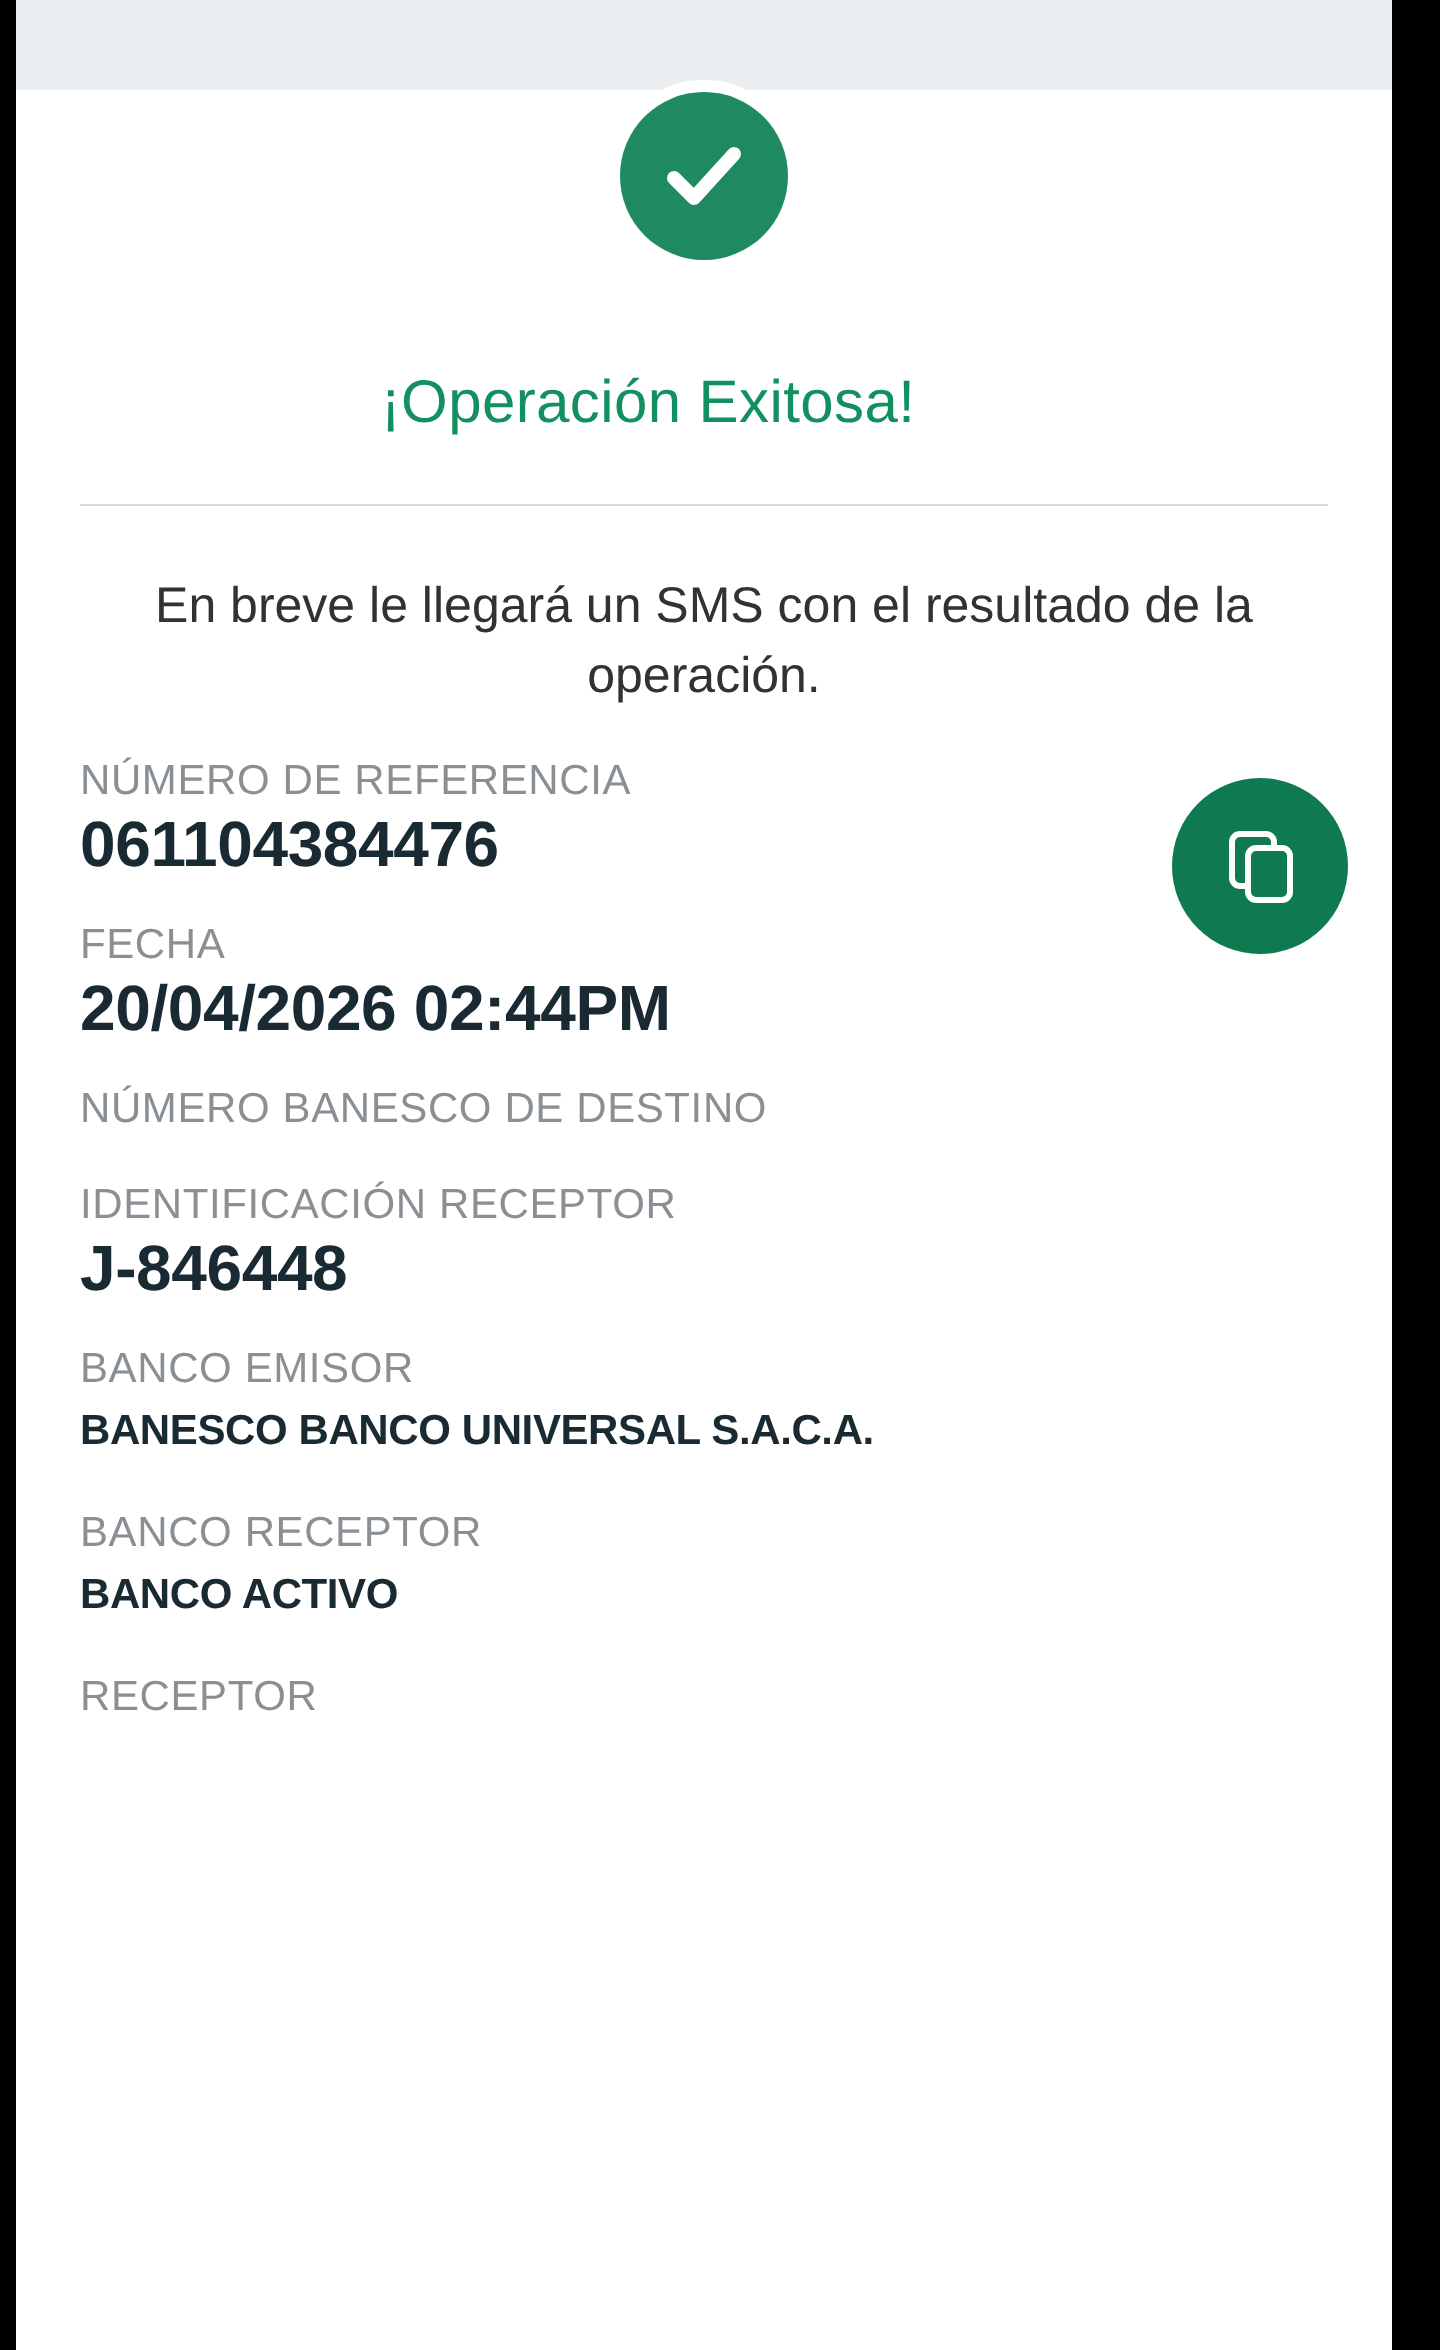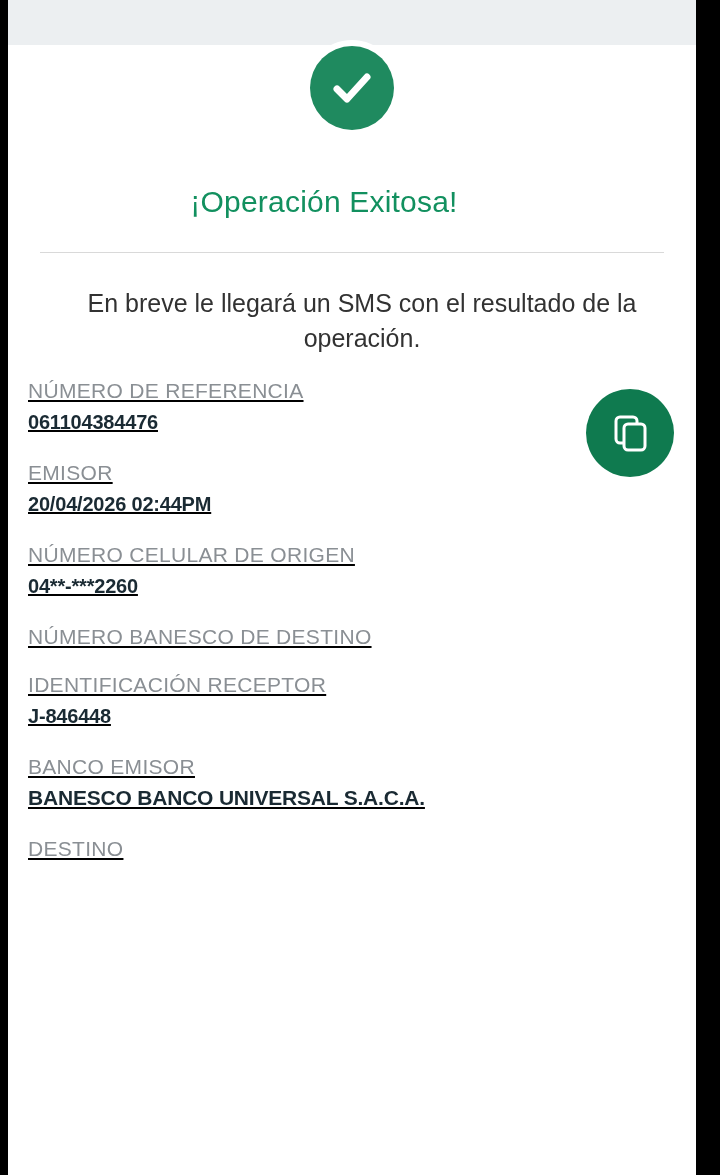--- a/index.html
+++ b/index.html
@@ -73,44 +73,43 @@
   .divider {
     position: absolute;
     left: 32px;
     top: 252px;
     width: 624px;
     height: 1px;
     background: #d9d9d9;
   }
   .subtitle {
     position: absolute;
-    left: 64px;
+    left: 54px;
     top: 286px;
     width: 580px;
     text-align: center;
     font-size: 25px;
     line-height: 35px;
     color: #323232;
   }
   .fields {
     position: absolute;
-    left: 20px;
+    left: 32px;
     top: 378px;
     width: 560px;
-    text-decoration: underline;
   }
   .field { margin-bottom: 22px; }
   .field-label {
     font-size: 21px;
     color: #8a8f94;
     letter-spacing: 0.3px;
     line-height: 26px;
   }
   .field-value {
-    font-size: 20px;
+    font-size: 32px;
     font-weight: bold;
     color: #1a2a33;
     line-height: 32px;
     margin-top: 2px;
     letter-spacing: -0.2px;
   }
   .field-value.big {
     font-size: 21px;
   }
   .copy-btn {
@@ -163,45 +162,45 @@
     </button>
 
     <div class="fields">
 
       <div class="field">
         <div class="field-label">NÚMERO DE REFERENCIA</div>
         <div class="field-value">061104384476</div>
       </div>
 
       <div class="field">
-        <div class="field-label">EMISOR</div>
+        <div class="field-label">FECHA</div>
         <div class="field-value">20/04/2026 02:44PM</div>
       </div>
 
-      <div class="field">
-        <div class="field-label">NÚMERO CELULAR DE ORIGEN</div>
-        <div class="field-value">04**-***2260</div>
-      </div>
 
       <div class="field">
         <div class="field-label">NÚMERO BANESCO DE DESTINO</div>
       </div>
 
       <div class="field">
         <div class="field-label">IDENTIFICACIÓN RECEPTOR</div>
         <div class="field-value">J-846448</div>
       </div>
 
       <div class="field">
         <div class="field-label">BANCO EMISOR</div>
         <div class="field-value big">BANESCO BANCO UNIVERSAL S.A.C.A.</div>
       </div>
 
-
-
-      <div class="field">
-        <div class="field-label">DESTINO</div>
+      <div class="field">
+        <div class="field-label">BANCO RECEPTOR</div>
+        <div class="field-value big">BANCO ACTIVO</div>
+      </div>
+
+
+      <div class="field">
+        <div class="field-label">RECEPTOR</div>
         <div class="field-value"></div>
       </div>
 
     </div>
   </div>
 </div>
 
 </body></html>

